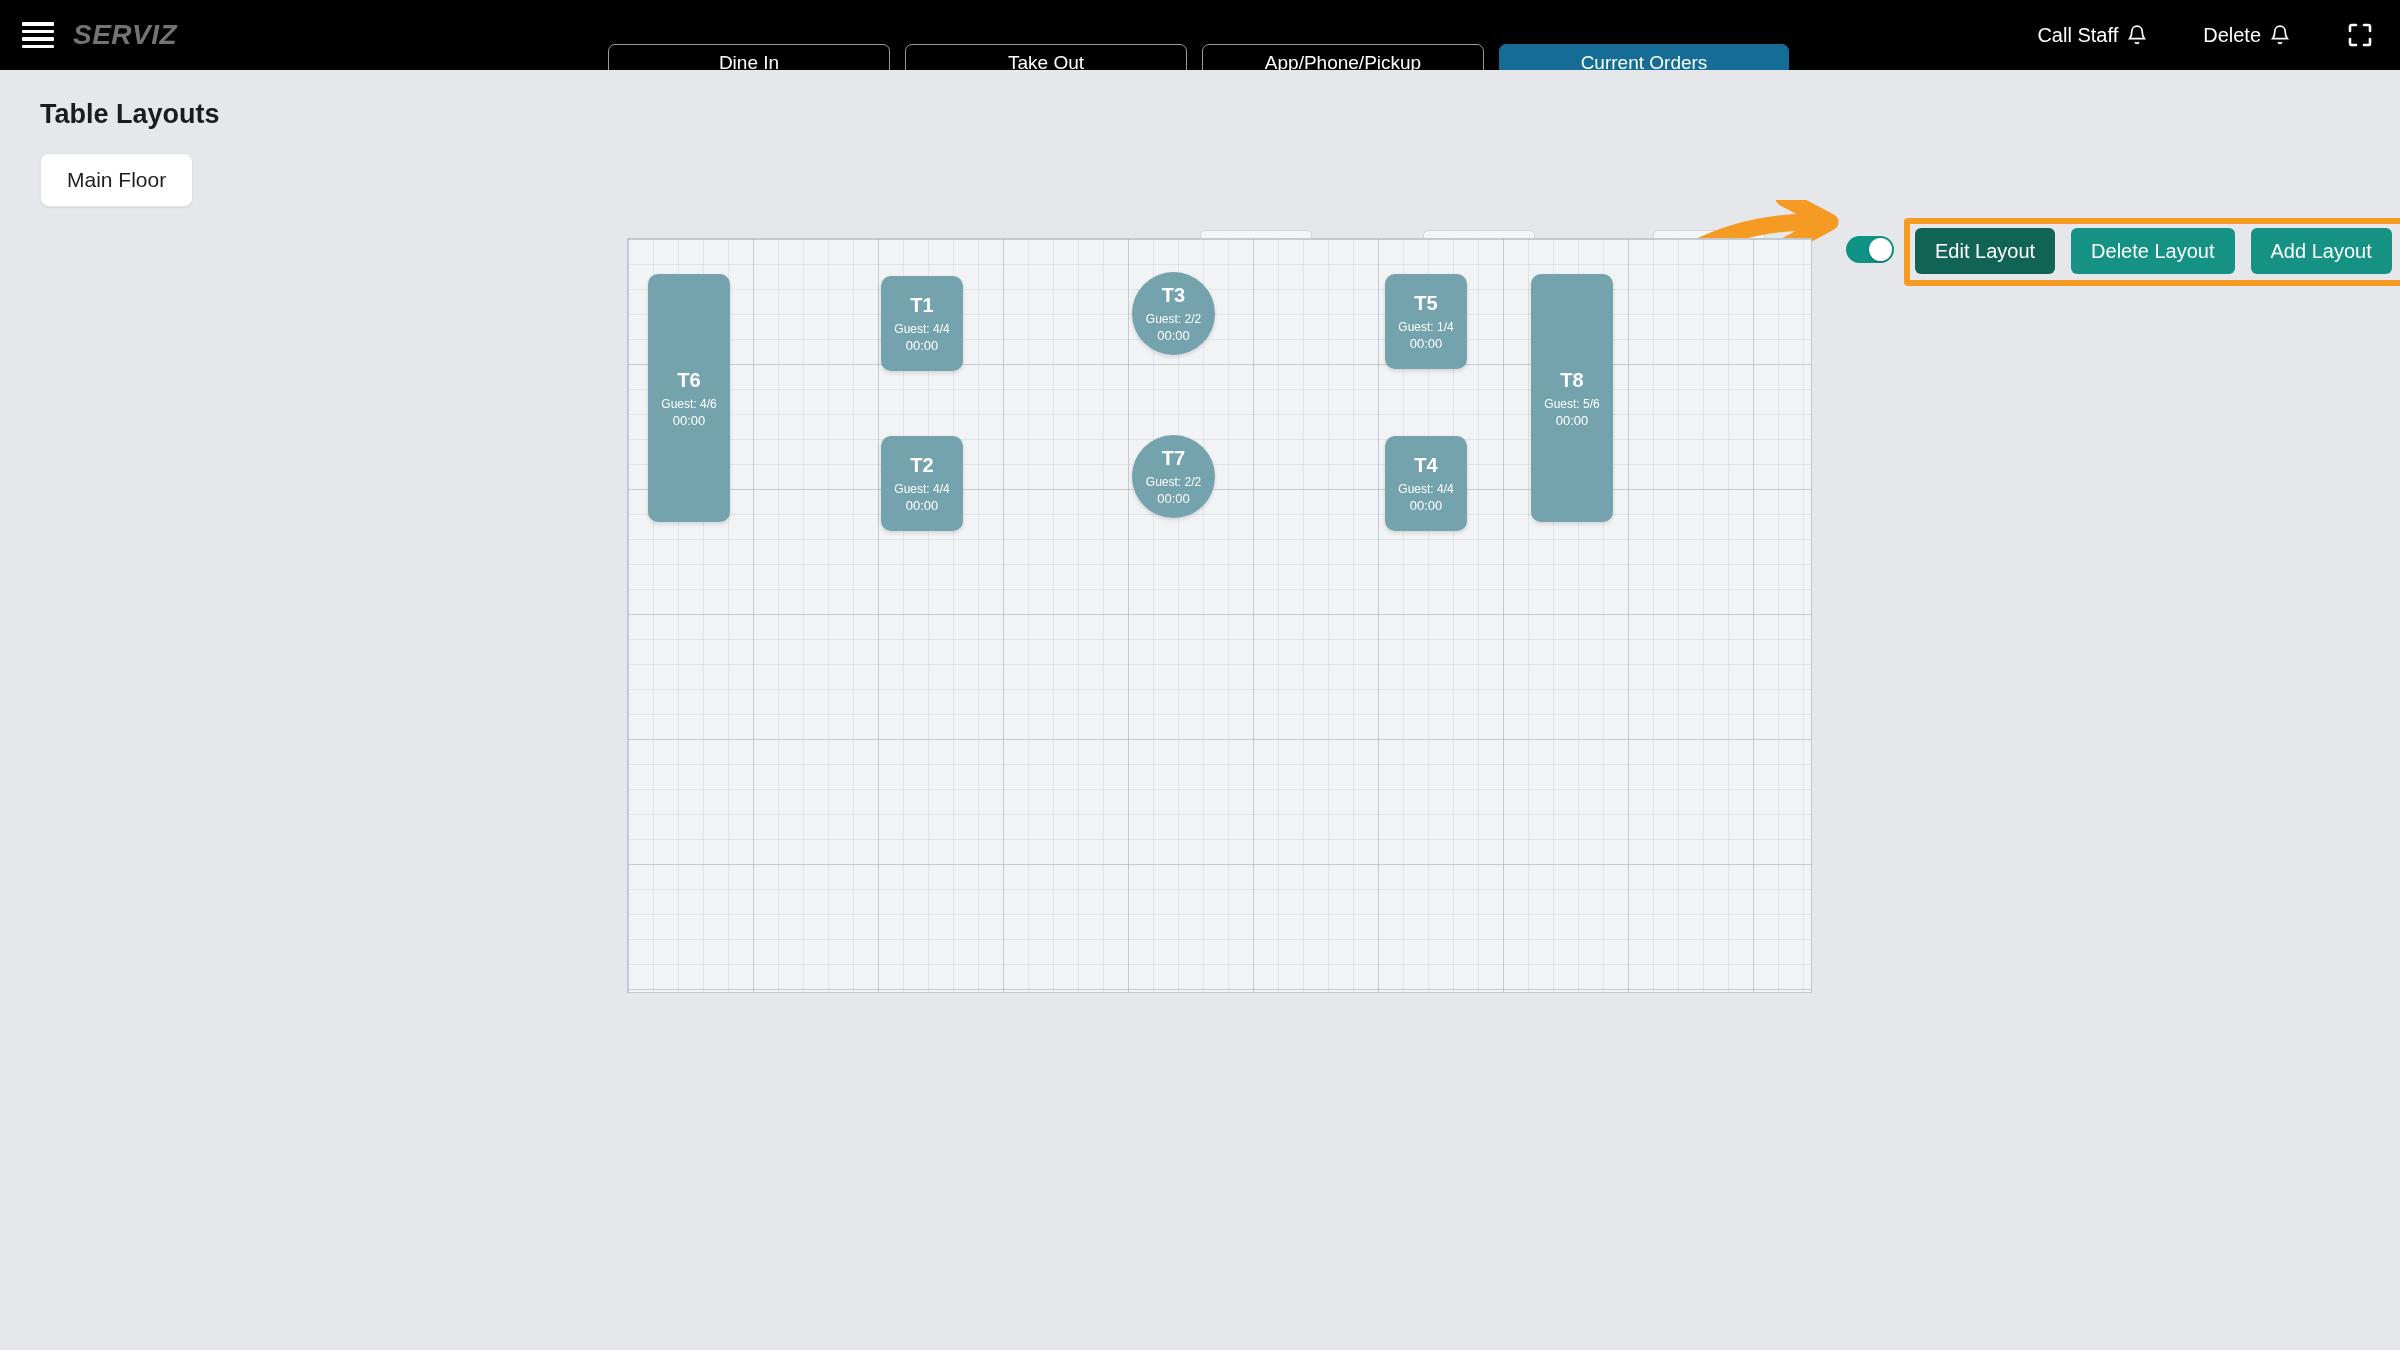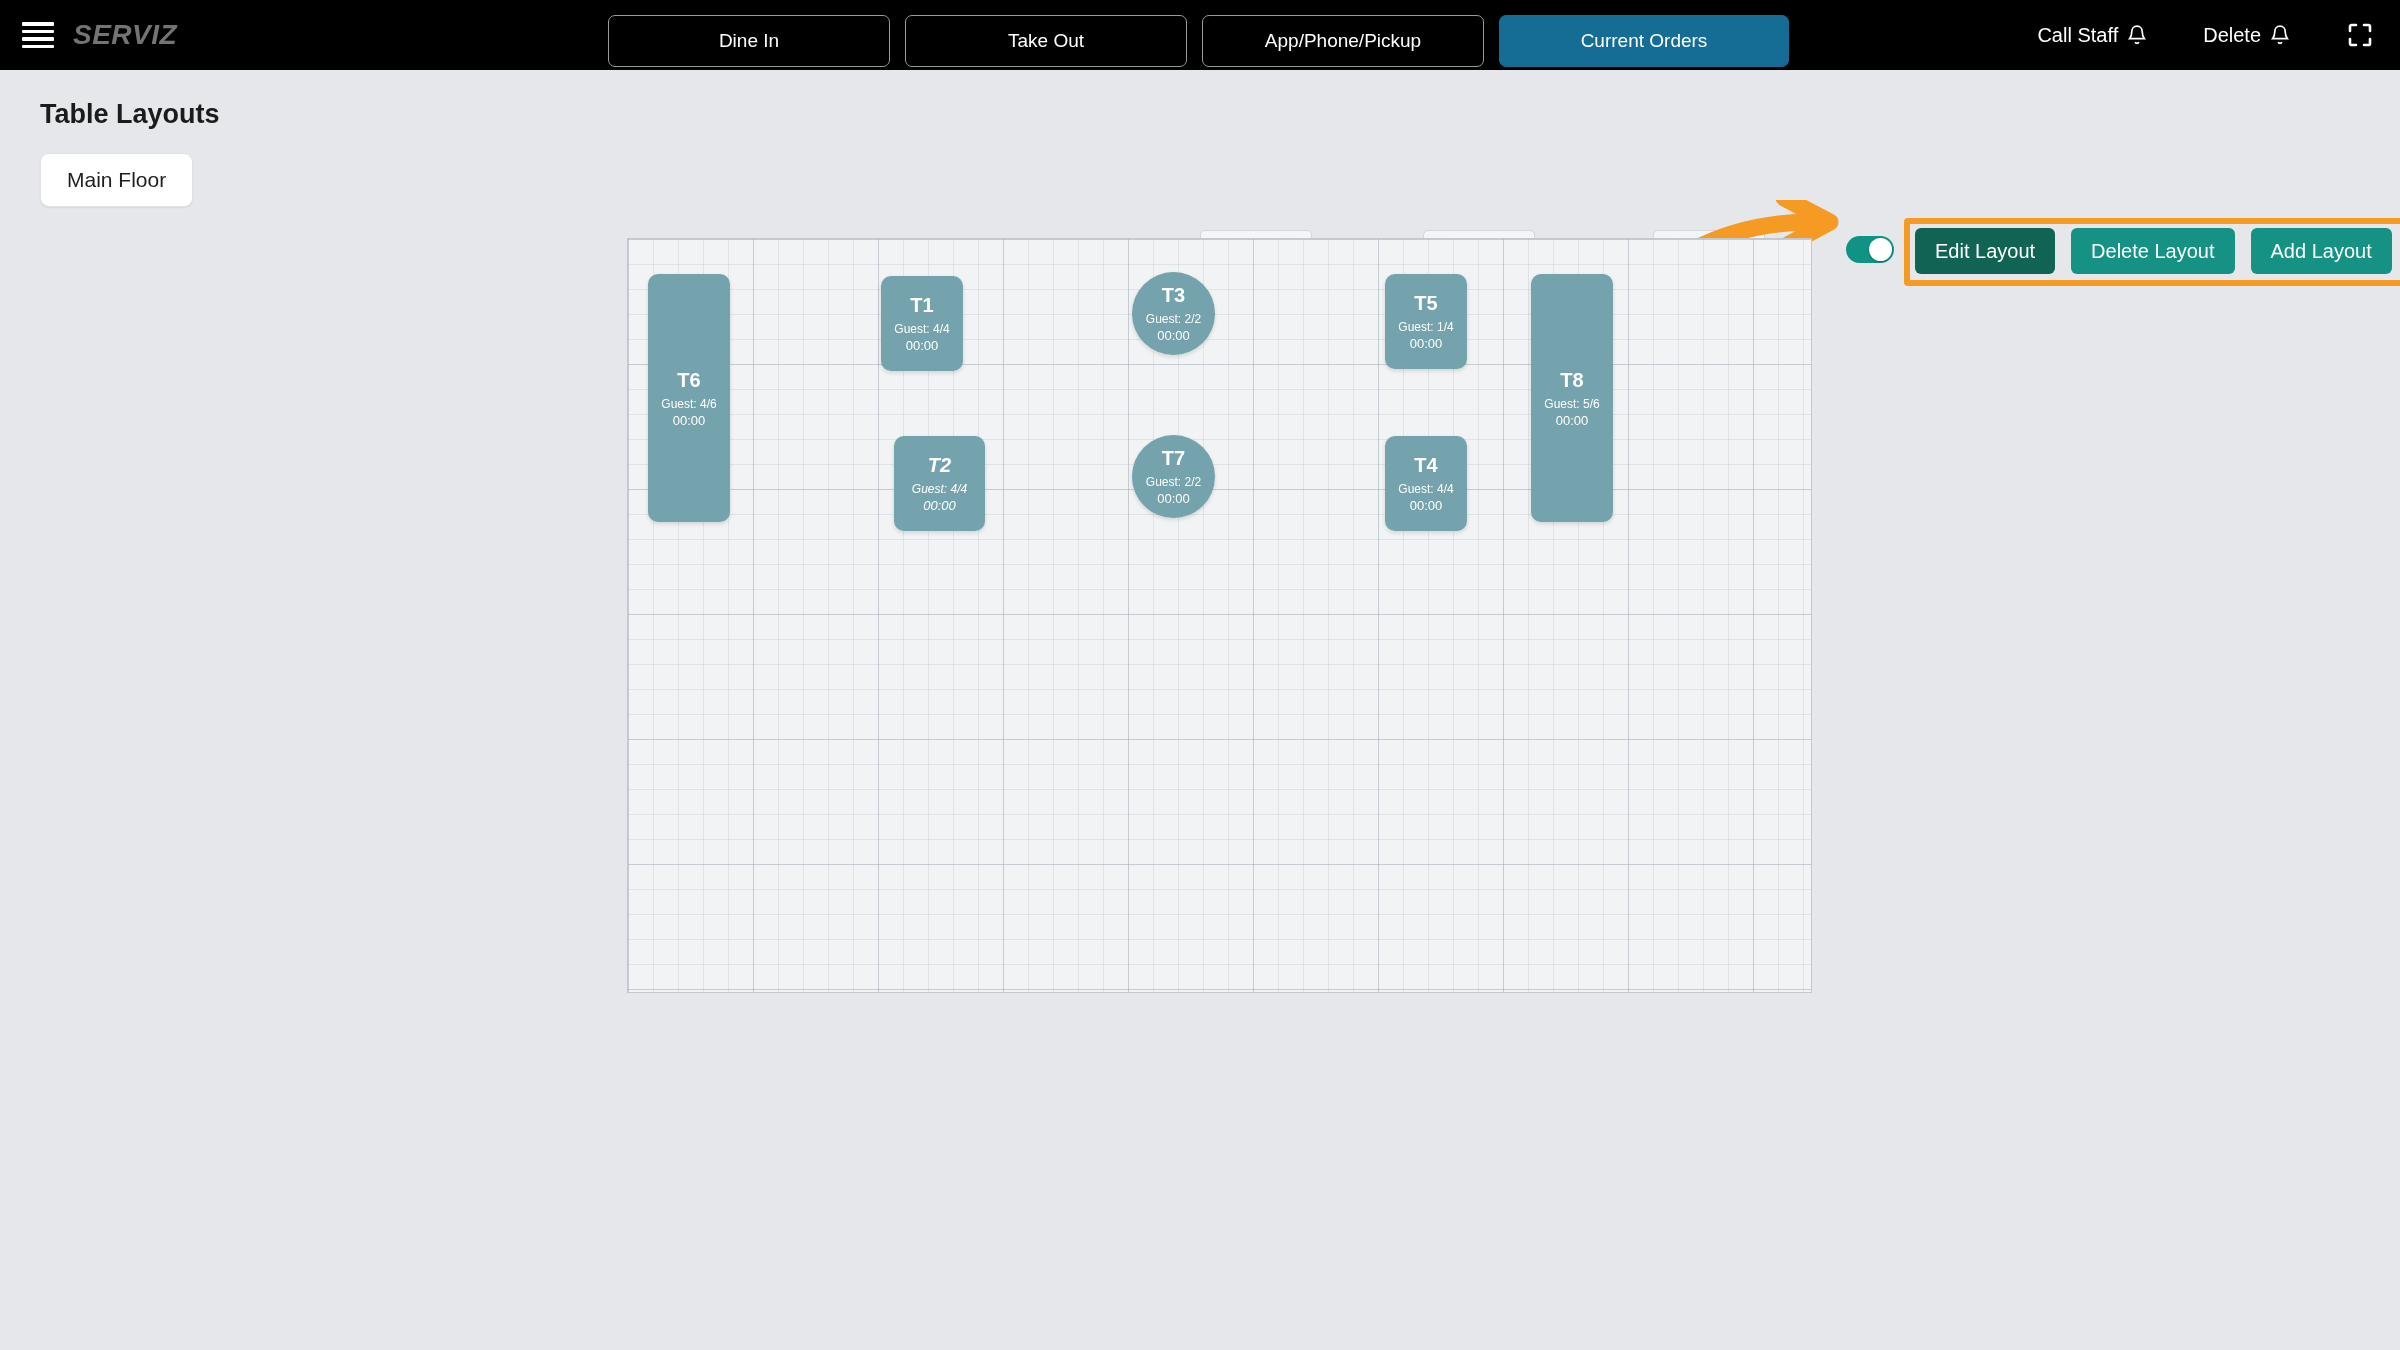--- a/index.html
+++ b/index.html
@@ -57,33 +57,34 @@
   }
 
   .nav-tabs {
     position: absolute;
     left: 608px;
     top: 15px;
     display: flex;
     gap: 15px;
   }
   .nav-tab {
-    height: 52px;
+    height: 37px;
     min-width: 282px;
     border: 1px solid #9a9a9a;
     border-radius: 7px;
     background: transparent;
     color: #ffffff;
     font-size: 19px;
     font-family: "Liberation Sans", sans-serif;
     display: flex;
     align-items: center;
     justify-content: center;
     cursor: pointer;
     padding: 0 18px;
+    margin-top: 29px;
   }
   .nav-tab.active {
     background: #156d95;
     border-color: #156d95;
     min-width: 290px;
   }
 
   .navbar-right {
     position: absolute;
     right: 26px;
@@ -416,21 +417,21 @@
       <div class="tbl-guest">Guest: 1/4</div>
       <div class="tbl-time">00:00</div>
     </div>
 
     <div class="table-shape rect" style="left:903px;top:35px;width:82px;height:248px;">
       <div class="tbl-name">T8</div>
       <div class="tbl-guest">Guest: 5/6</div>
       <div class="tbl-time">00:00</div>
     </div>
 
-    <div class="table-shape rect" style="left:266px;top:197px;width:91px;height:95px;font-style:italic;">
+    <div class="table-shape rect" style="left:253px;top:197px;width:82px;height:95px;">
       <div class="tbl-name">T2</div>
       <div class="tbl-guest">Guest: 4/4</div>
       <div class="tbl-time">00:00</div>
     </div>
 
     <div class="table-shape circle" style="left:504px;top:196px;width:83px;height:83px;">
       <div class="tbl-name">T7</div>
       <div class="tbl-guest">Guest: 2/2</div>
       <div class="tbl-time">00:00</div>
     </div>

